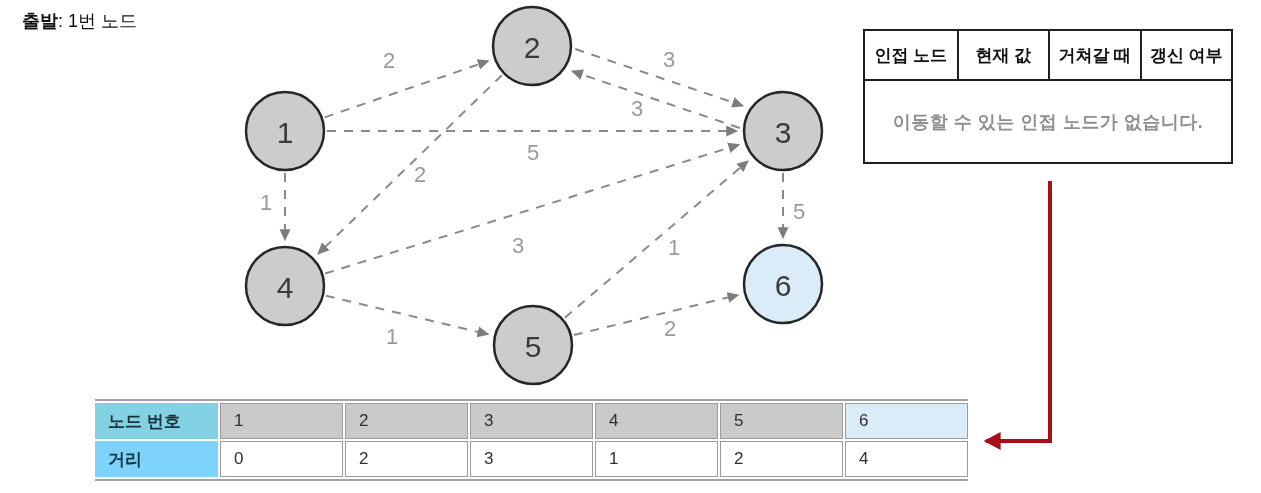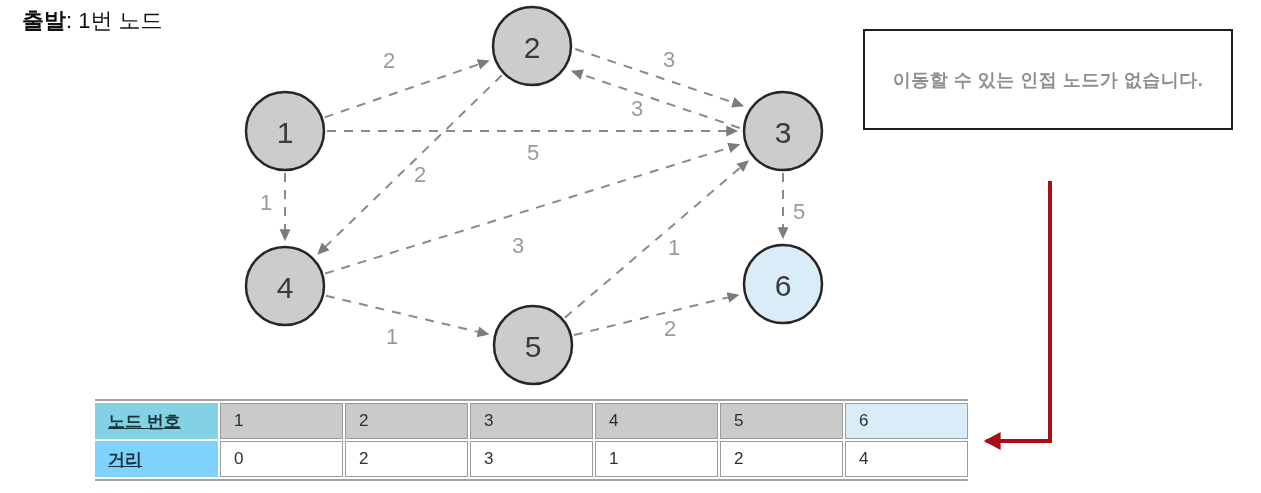--- a/index.html
+++ b/index.html
@@ -5,43 +5,43 @@
   html,body{margin:0;padding:0;}
   body{
     width:1261px;height:493px;background:#ffffff;position:relative;overflow:hidden;
     font-family:"Liberation Sans","DejaVu Sans",sans-serif;
   }
   #graph-svg{position:absolute;left:0;top:0;}
   svg text{font-family:"Liberation Sans","DejaVu Sans",sans-serif;}
 
   
   .legend{position:absolute;left:22px;top:10px;}
-  .legend-title{font-size:22px;color:#111;line-height:22px;}
+  .legend-title{font-size:18px;color:#111;line-height:22px;}
   .legend-title b{font-weight:700;}
   .legend-item{display:flex;align-items:center;gap:8px;}
   .legend-item.first{margin-top:29px;}
   .legend-item.second{margin-top:23px;}
   .swatch{width:21px;height:21px;flex:0 0 auto;}
   .legend-item span.lbl{font-size:17px;color:#1d1d1d;line-height:21px;}
 
   
   .adj-panel{position:absolute;left:863px;top:29px;width:370px;border:2px solid #1f1f1f;background:#fff;box-sizing:border-box;}
   .adj-head{display:grid;grid-template-columns:1fr 1fr 1fr 1fr;border-bottom:2px solid #1f1f1f;}
   .adj-head .cell{height:48px;display:flex;align-items:center;justify-content:center;
     font-weight:700;font-size:17px;color:#111;border-left:2px solid #1f1f1f;}
   .adj-head .cell:first-child{border-left:none;}
-  .adj-body{height:97px;display:flex;align-items:center;justify-content:center;
+  .adj-body{height:81px;display:flex;align-items:center;justify-content:center;
     font-size:18px;font-weight:600;color:#8f8f8f;letter-spacing:0.5px;}
 
   
   .dist-wrap{position:absolute;left:95px;top:399px;border-top:2px solid #a2a2a2;border-bottom:2px solid #a2a2a2;
     padding:2px 0;background:#fff;}
   #dist-grid{display:grid;grid-template-columns:123px repeat(6,123px);grid-auto-rows:36px;gap:2px;}
   .dt-cell{display:flex;align-items:center;padding-left:13px;font-size:17px;color:#2f2f2f;box-sizing:border-box;}
-  .dt-hdr{font-weight:700;color:#17323a;text-decoration:underline;}
+  .dt-hdr{font-weight:700;color:#17323a;}
   .dt-bordered{border:1.5px solid #9b9b9b;}
 </style>
 </head>
 <body>
 
 <svg id="graph-svg" width="1261" height="493" viewBox="0 0 1261 493">
   <defs>
     <marker id="ah-gray" viewBox="0 0 12 12" refX="9" refY="6" markerWidth="13" markerHeight="13" orient="auto" markerUnits="userSpaceOnUse">
       <path id="ah-gray-path" d="M0,1 L11,6 L0,11 Z" fill="#7c7c7c"></path>
     </marker>
@@ -90,20 +90,26 @@
   <g id="connector-layer">
       <polyline points="1050,181 1050,441 986,441" fill="none" stroke="#a50f15" stroke-width="4" marker-end="url(#ah-red)"></polyline>
     </g>
 </svg>
 
 <div class="legend">
   <div class="legend-title"><b>출발</b><span>: 1번 노드</span></div>
 </div>
 
 <div class="adj-panel">
+  <div class="adj-head">
+    <div class="cell">인접 노드</div>
+    <div class="cell">현재 값</div>
+    <div class="cell">거쳐갈 때</div>
+    <div class="cell">갱신 여부</div>
+  </div>
   <div class="adj-body">이동할 수 있는 인접 노드가 없습니다.</div>
 </div>
 
 <div class="dist-wrap">
   <div id="dist-grid">
       <div class="dt-cell dt-hdr" style="background-color: rgb(130, 210, 228);">노드 번호</div>
       <div class="dt-cell dt-bordered" style="background-color: rgb(202, 202, 202);">1</div>
       <div class="dt-cell dt-bordered" style="background-color: rgb(202, 202, 202);">2</div>
       <div class="dt-cell dt-bordered" style="background-color: rgb(202, 202, 202);">3</div>
       <div class="dt-cell dt-bordered" style="background-color: rgb(202, 202, 202);">4</div>

